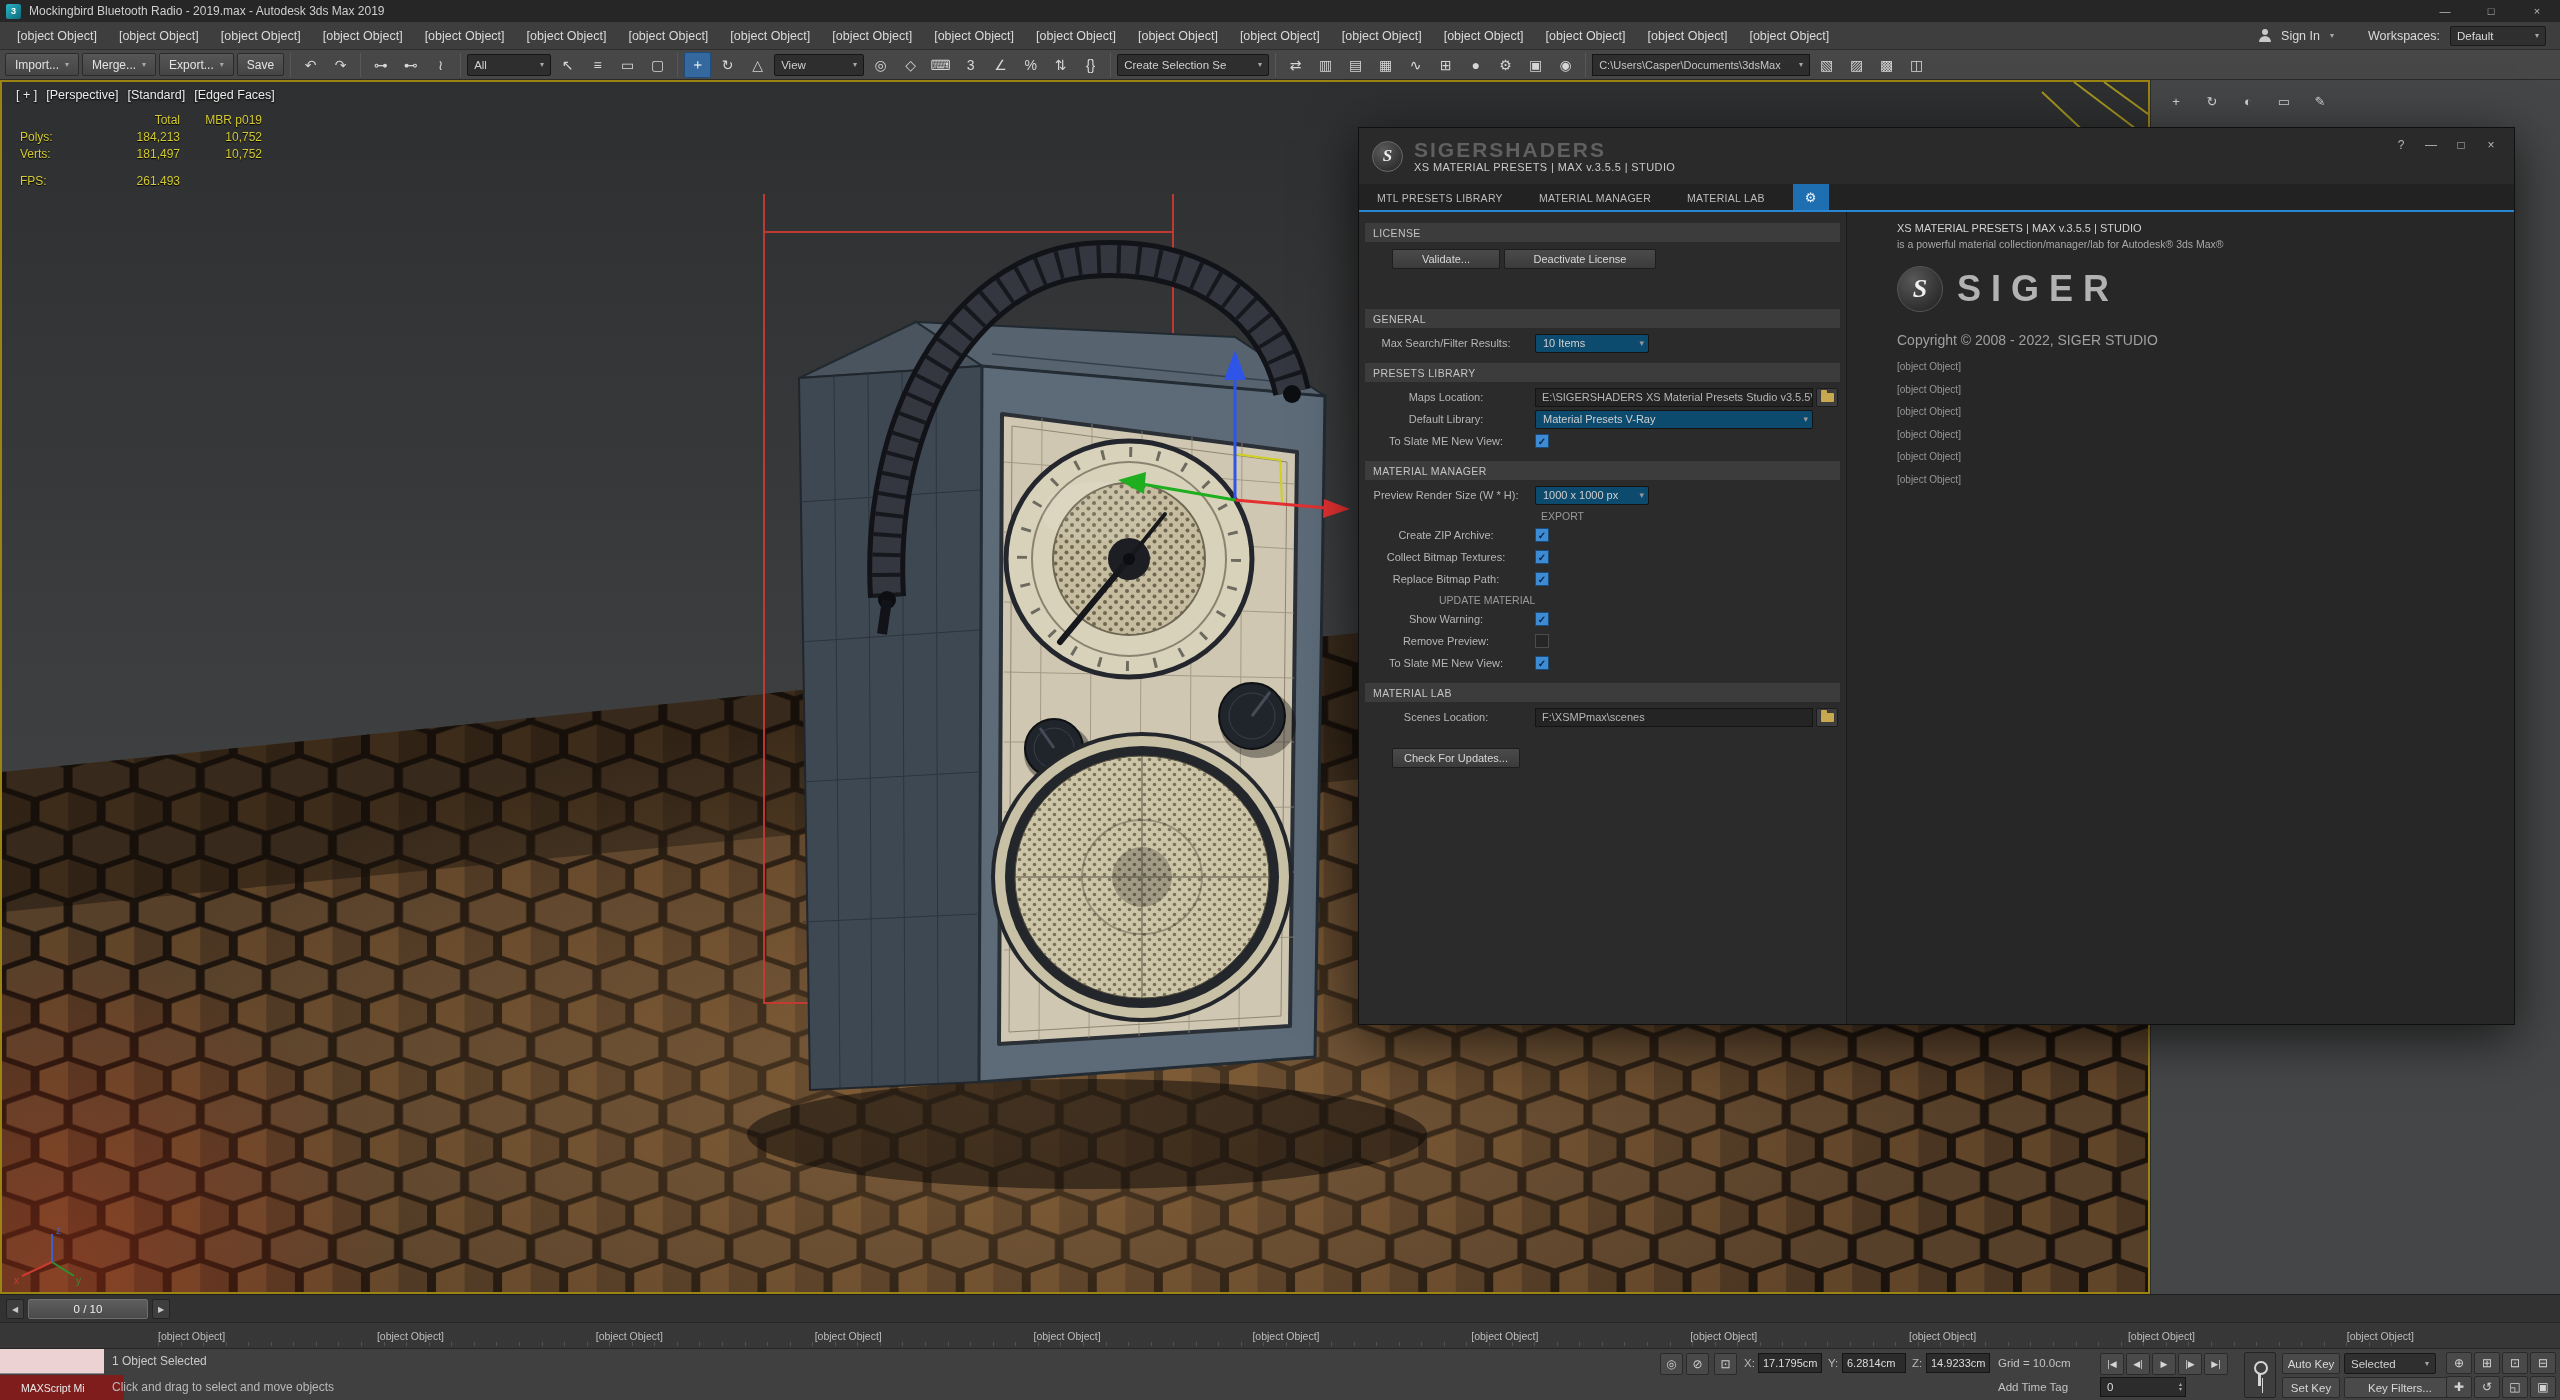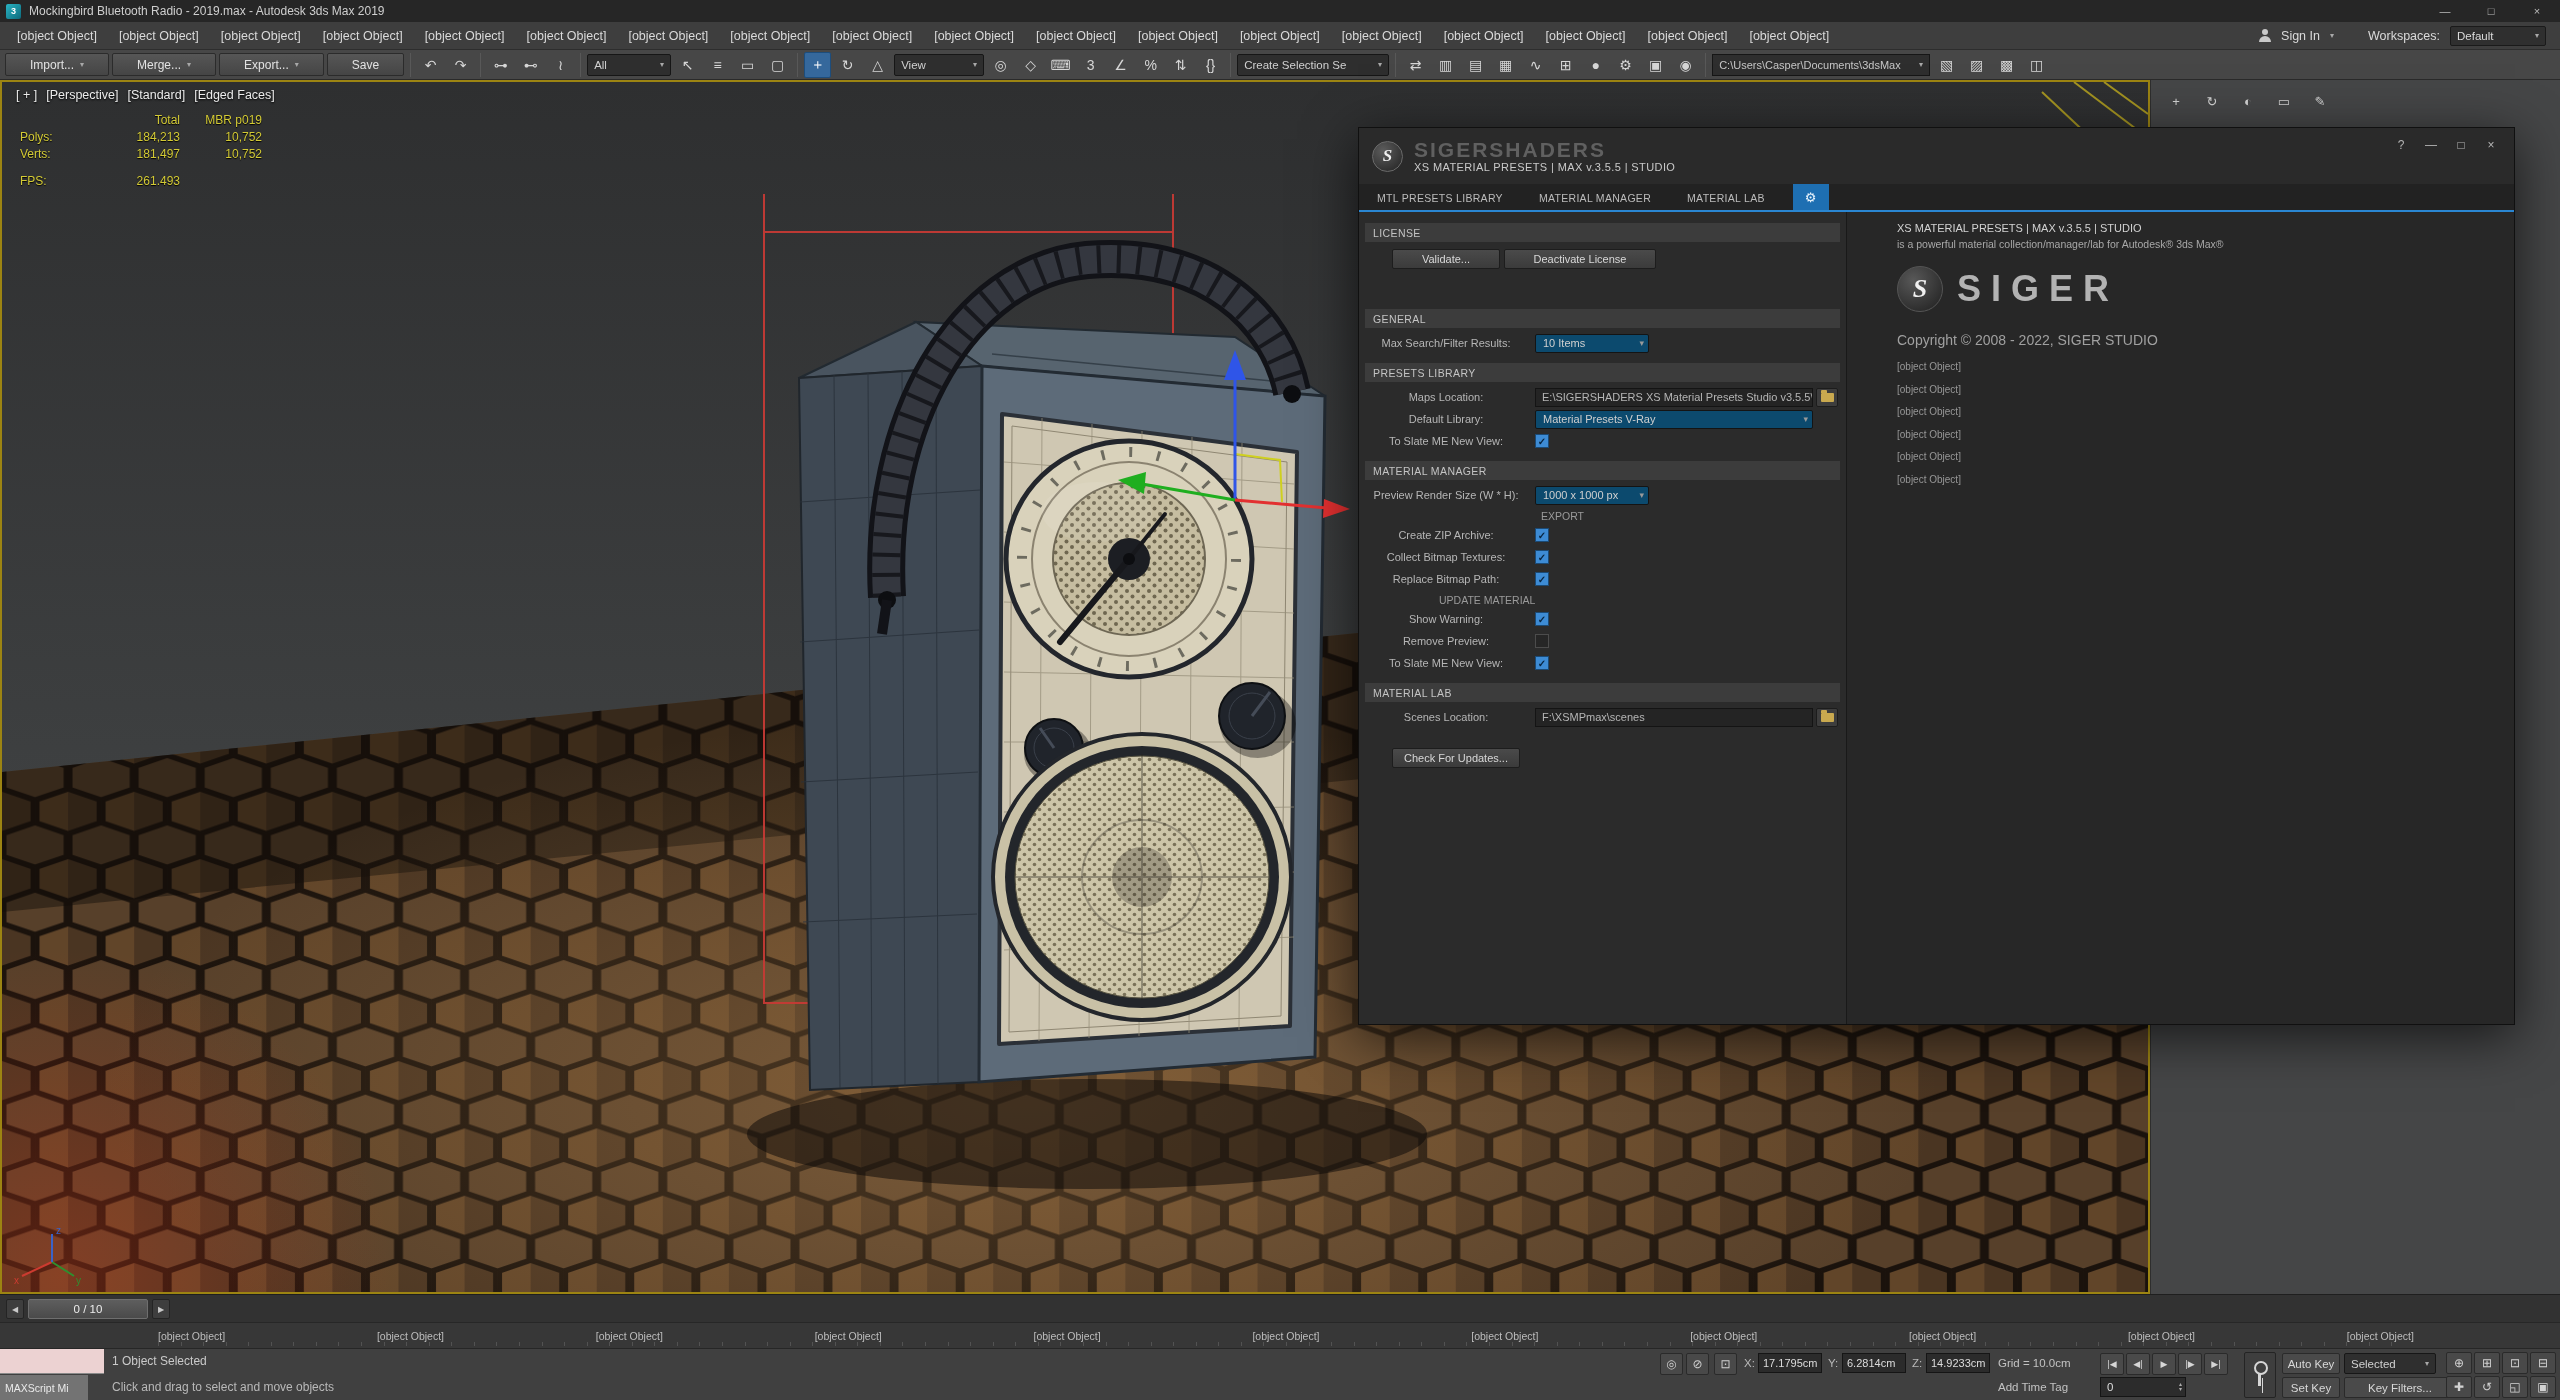--- a/index.html
+++ b/index.html
@@ -24,21 +24,21 @@
   .person:before{content:"";position:absolute;left:3.5px;top:0;width:6px;height:6px;border-radius:50%;background:#c9c9c9}
   .person:after{content:"";position:absolute;left:.5px;top:7px;width:12px;height:6px;border-radius:6px 6px 0 0;background:#c9c9c9}
   .caret{font-size:8px;color:#a8a8a8}
   .wsdd{width:96px;height:20px;background:#2f2f2f;border:1px solid #1a1a1a;border-radius:2px;
     display:flex;align-items:center;justify-content:space-between;padding:0 6px;font-size:11.5px}
 
   
   .toolbar{position:absolute;left:0;top:50px;width:2560px;height:30px;background:#474747;
     display:flex;align-items:center;padding:0 5px;gap:3px;border-bottom:1px solid #2a2a2a}
   .toolbar [data-repeat]{display:contents}
-  .tbtn{height:23px;padding:0 24px;background:linear-gradient(#565656,#454545);border:1px solid #2b2b2b;
+  .tbtn{height:23px;padding:0 9px;background:linear-gradient(#565656,#454545);border:1px solid #2b2b2b;
     border-radius:2px;color:#e2e2e2;font-size:12px;font-family:inherit;display:flex;align-items:center;gap:6px;white-space:nowrap}
   .tbtn .caret:empty{display:none}
   .ticon{width:27px;height:26px;display:flex;align-items:center;justify-content:center;font-size:14px;color:#d6d6d6;border-radius:2px}
   .ticon.active{background:#35689c;border:1px solid #1d4d7c;color:#fff}
   .tsep{width:1px;height:24px;background:#313131;border-right:1px solid #585858;margin:0 3px}
   .tdd{height:22px;background:#2e2e2e;border:1px solid #161616;border-radius:2px;display:flex;align-items:center;
     justify-content:space-between;gap:8px;padding:0 6px;font-size:11.5px;color:#d0d0d0;white-space:nowrap}
   .tpath{width:218px;height:22px;background:#2e2e2e;border:1px solid #161616;display:flex;align-items:center;
     justify-content:space-between;padding:4px 6px;font-size:11px;color:#c6c6c6;white-space:nowrap;overflow:hidden}
 
@@ -119,22 +119,22 @@
   .ruler{position:absolute;left:0;top:1322px;width:2560px;height:26px;background:#373737;border-top:1px solid #272727}
   .ruler:before{content:"";position:absolute;left:158px;right:150px;bottom:2px;height:4px;
     background:repeating-linear-gradient(90deg,#525252 0,#525252 1px,transparent 1px,transparent 22.56px)}
   .ticks{position:absolute;left:158px;width:2256px;top:0;height:26px;display:flex;
     justify-content:space-between;align-items:center}
   .tick{font-size:10.5px;color:#bdbdbd}
 
   
   .statusbar{position:absolute;left:0;top:1348px;width:2560px;height:52px;background:#404040;border-top:1px solid #262626}
   .lis1{position:absolute;left:0;top:0;width:104px;height:25px;background:#ecd2d2;border-bottom:1px solid #8a8a8a}
-  .lis2{position:absolute;left:0;top:26px;width:88px;height:26px;background:#737373;color:#eaeaea;
-    font-size:10.5px;display:flex;align-items:center;padding-left:5px;white-space:nowrap;overflow:hidden}
+  .lis2{position:absolute;left:0;top:26px;width:124px;height:26px;background:#7f1d1d;color:#eaeaea;
+    font-size:10.5px;display:flex;align-items:center;padding-left:21px;white-space:nowrap;overflow:hidden}
   .selstat{position:absolute;left:112px;top:5px;font-size:12px;color:#cacaca}
   .prompt{position:absolute;left:112px;top:31px;font-size:12px;color:#b9b9b9}
   .sicon{position:absolute;width:23px;height:22px;background:#494949;border:1px solid #2a2a2a;border-radius:2px;
     display:flex;align-items:center;justify-content:center;color:#cfcfcf;font-size:12px}
   .clabel{position:absolute;font-size:11.5px;color:#b9b9b9;top:8px}
   .sfield{position:absolute;top:4px;height:20px;background:#2b2b2b;border:1px solid #151515;color:#dcdcdc;
     font-size:11px;display:flex;align-items:center;padding:0 4px;white-space:nowrap}
   .gridtxt{position:absolute;left:1998px;top:8px;font-size:11.5px;color:#c2c2c2}
   .timetag{position:absolute;left:1998px;top:32px;font-size:11.5px;color:#c2c2c2}
   .playb{position:absolute;left:2100px;top:4px;display:flex;gap:2px}

